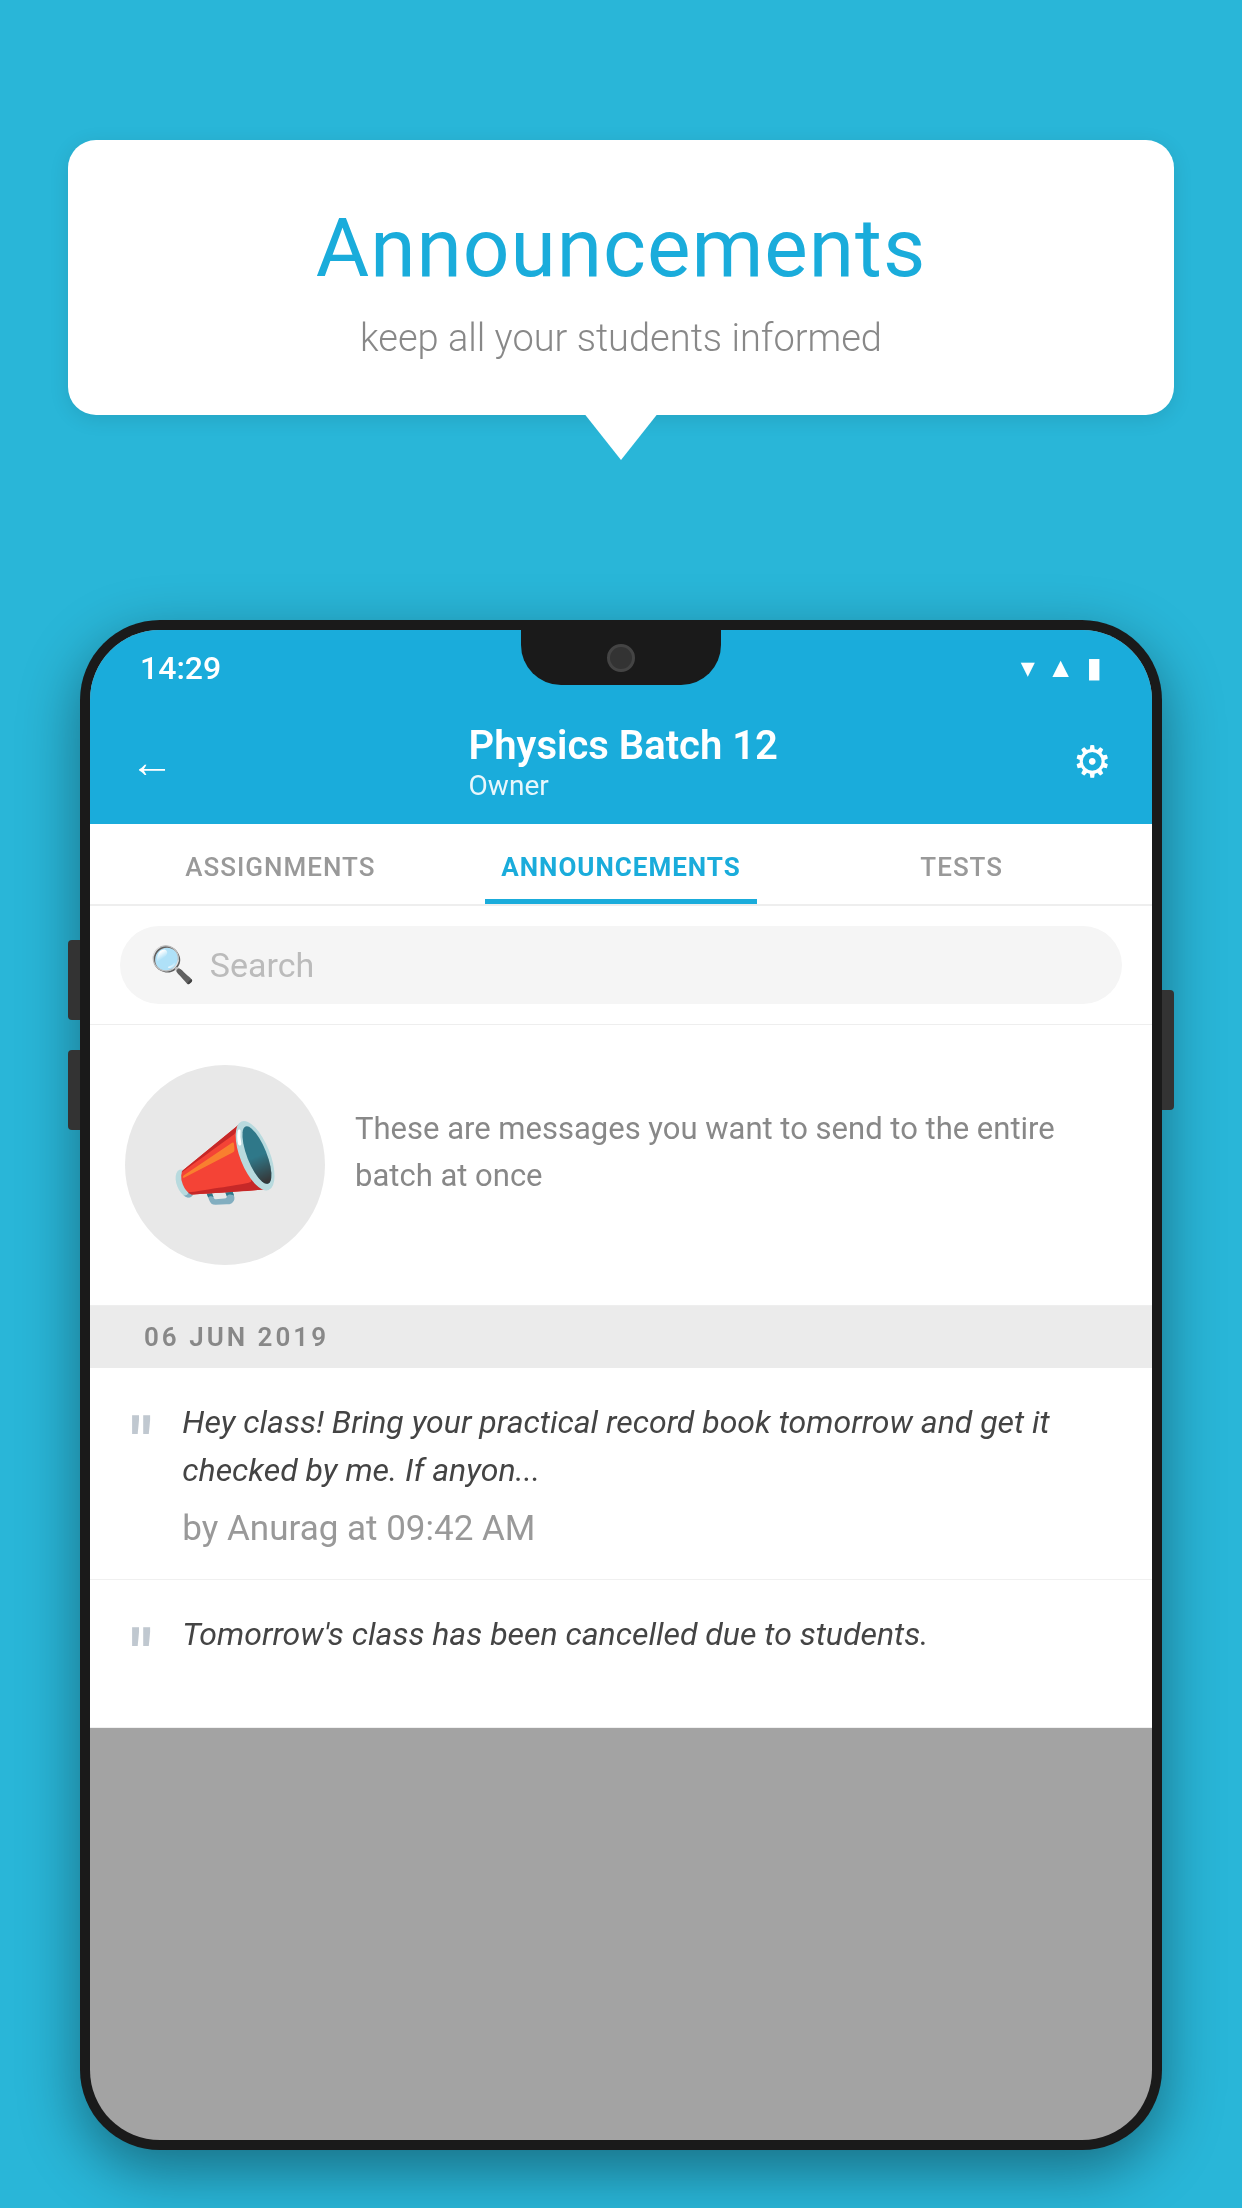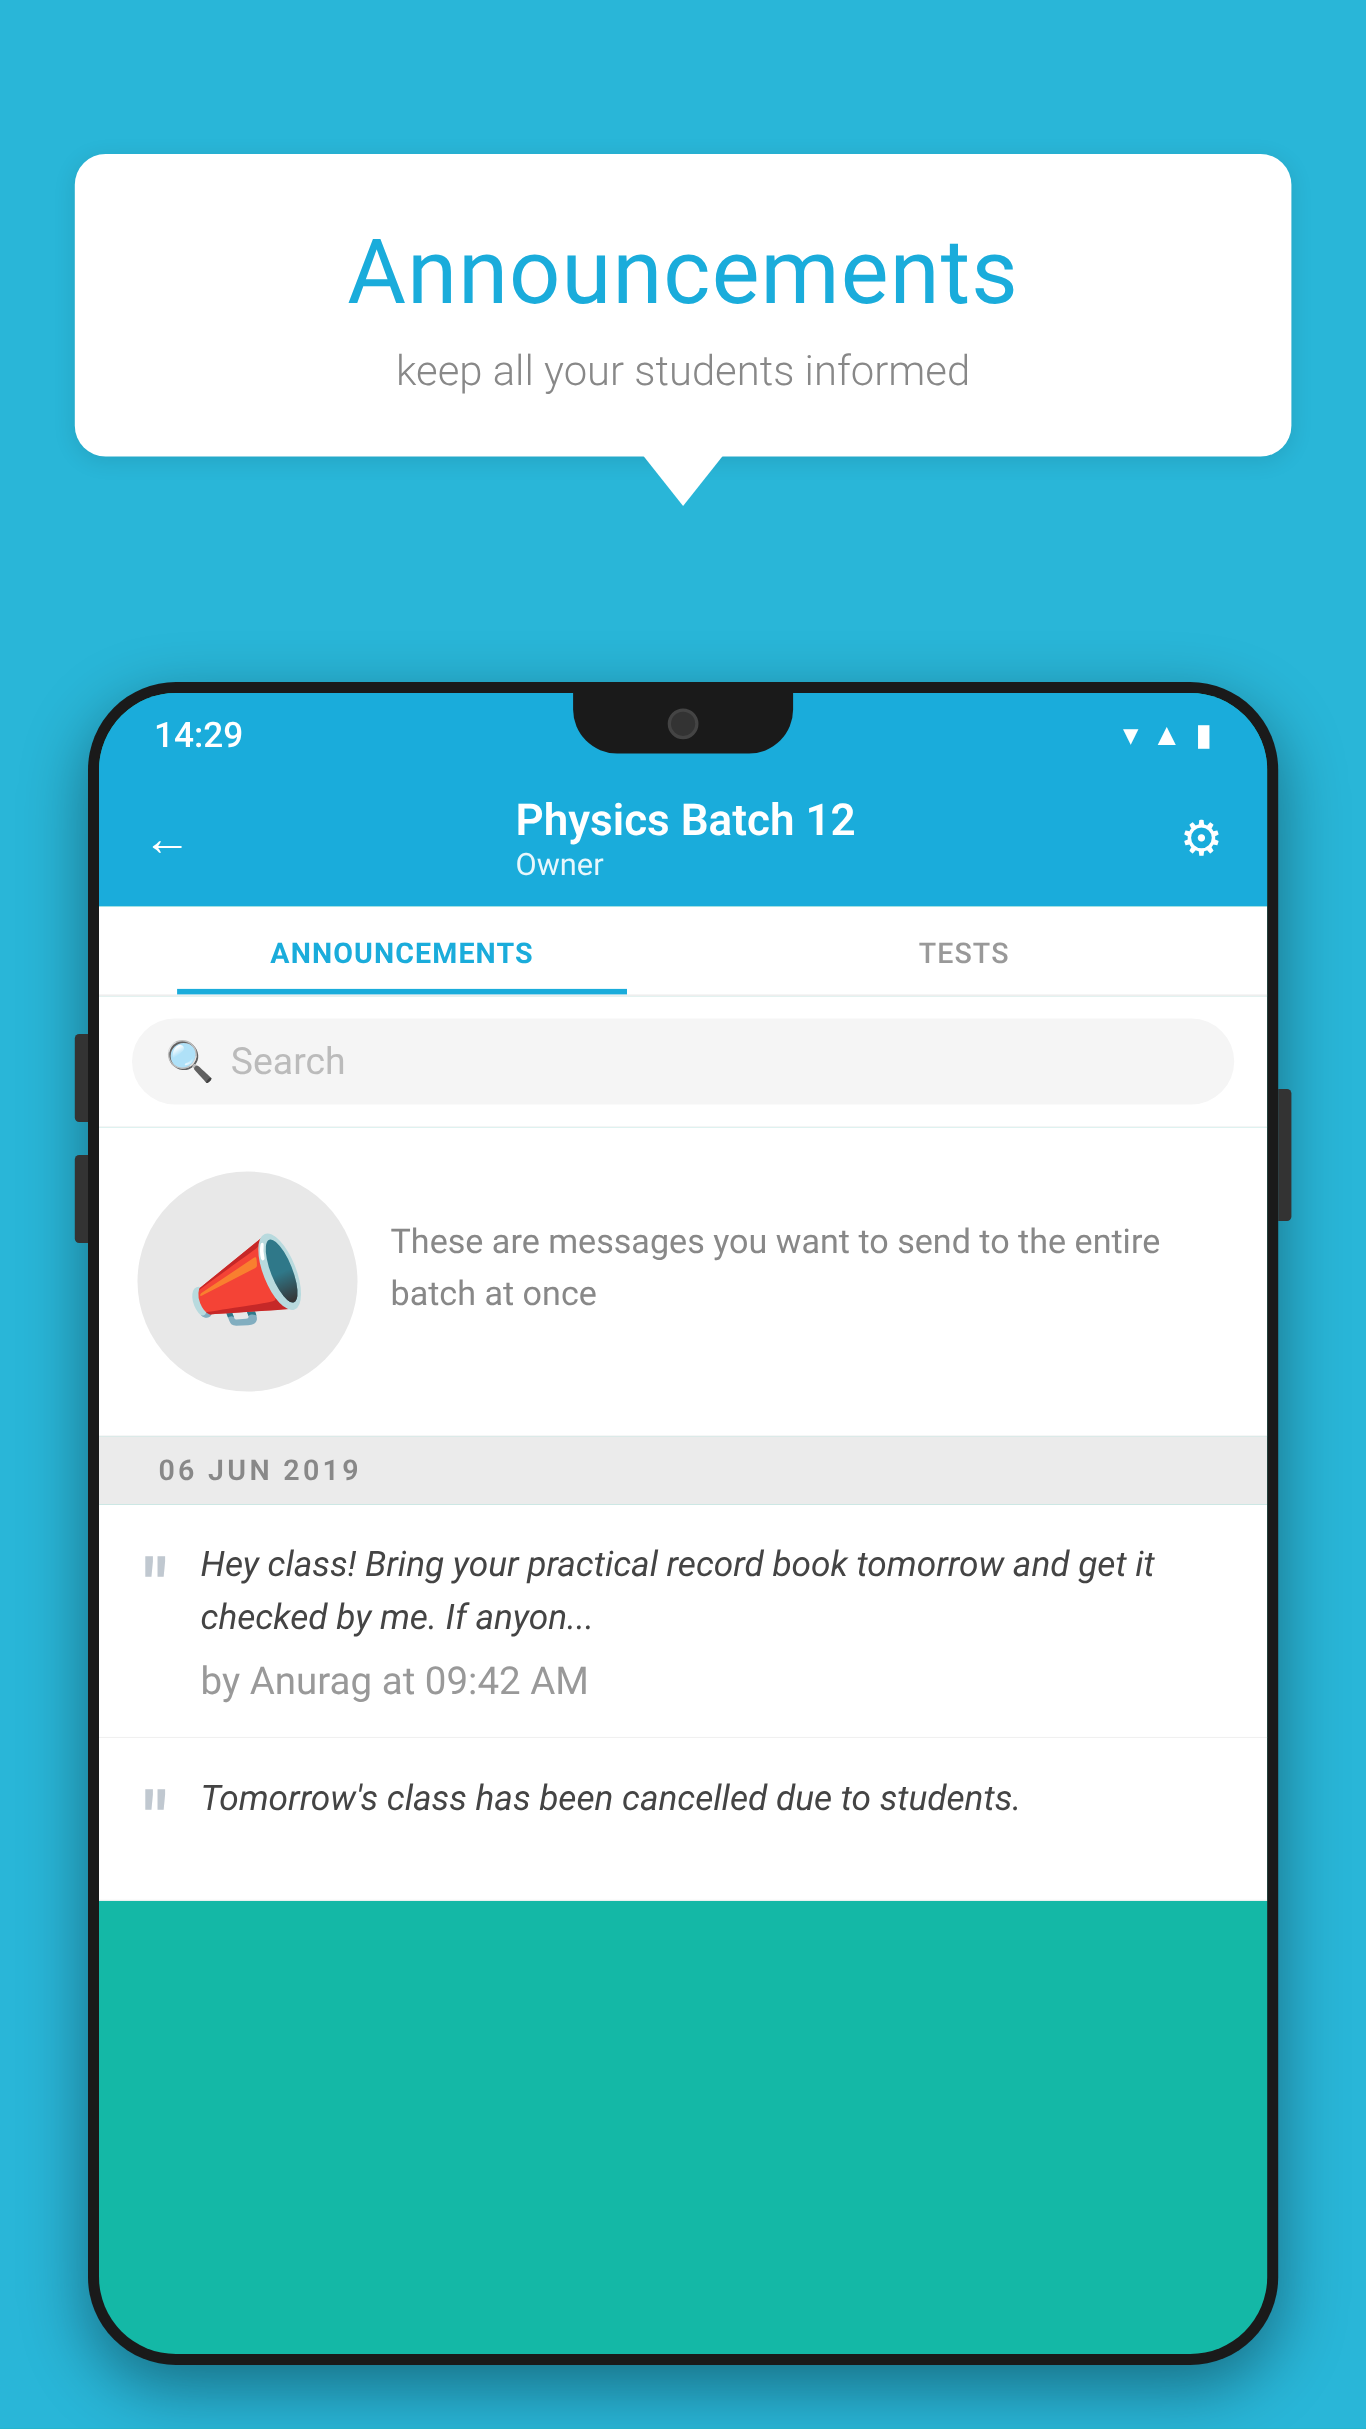--- a/index.html
+++ b/index.html
@@ -61,21 +61,21 @@
     .phone-body {
       background: #1a1a1a;
       border-radius: 80px;
       width: 100%;
       height: 1530px;
       position: relative;
       box-shadow: 0 20px 60px rgba(0,0,0,0.4);
       padding: 10px;
     }
     .phone-screen {
-      background: #14b8a6;
+      background: #a3a3a3;
       border-radius: 70px;
       overflow: hidden;
       height: 100%;
       position: relative;
     }
 
     
     .phone-notch {
       position: absolute;
       top: 0;
@@ -355,20 +355,21 @@
       <div class="app-header">
         <span class="back-arrow">←</span>
         <div class="header-center">
           <div class="header-title">Physics Batch 12</div>
           <div class="header-subtitle">Owner</div>
         </div>
         <span class="gear-icon">⚙</span>
       </div>
 
       <div class="tabs-container">
+        <div class="tab">ASSIGNMENTS</div>
         <div class="tab active">ANNOUNCEMENTS</div>
         <div class="tab">TESTS</div>
       </div>
 
       <div class="search-container">
         <div class="search-box">
           <span class="search-icon-el">🔍</span>
           <span class="search-input-text">Search</span>
         </div>
       </div>

